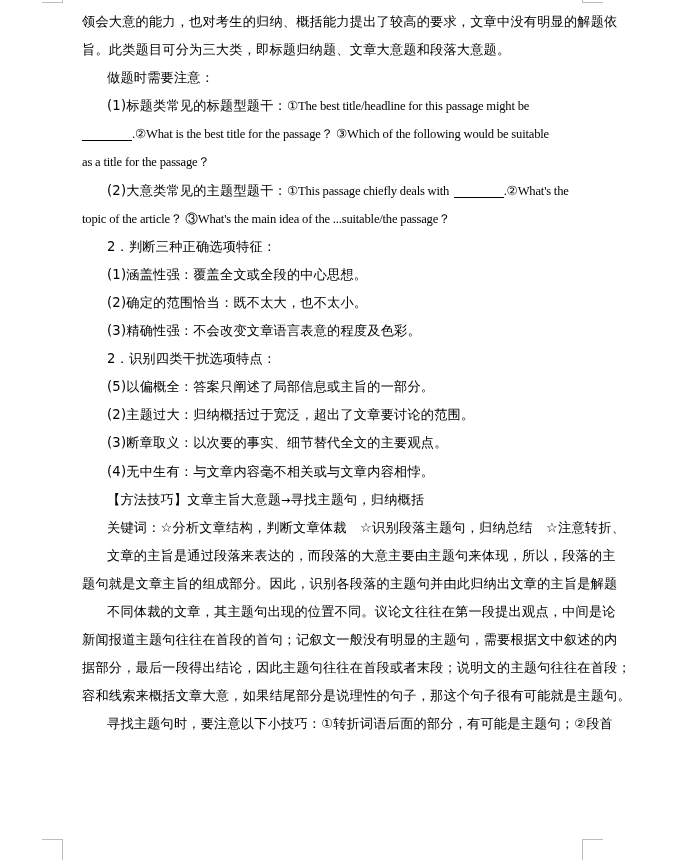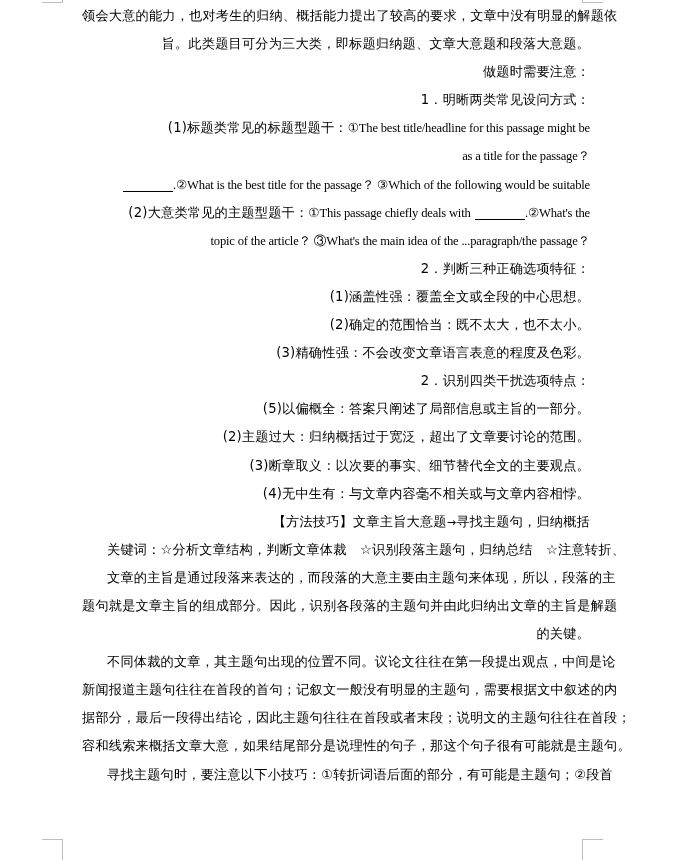--- a/index.html
+++ b/index.html
@@ -29,23 +29,22 @@
     height: 20px;
   }
   .corner.tl { left: 42px; top: -18px; border-width: 0 1px 1px 0; }
   .corner.tr { left: 582px; top: -18px; border-width: 0 0 1px 1px; }
   .corner.bl { left: 42px; top: 839px; border-width: 1px 1px 0 0; }
   .corner.br { left: 582px; top: 839px; border-width: 1px 0 0 1px; }
 
   .body-text {
     position: absolute;
     left: 82px;
-    top: 2px;
+    top: 8px;
     width: 508px;
-    text-align: right;
   }
   .line {
     height: 28.1px;
     line-height: 28.1px;
     font-size: 13.2px;
     white-space: nowrap;
     letter-spacing: 0.2px;
   }
   .line.indent { padding-left: 25px; }
   .en {
@@ -71,51 +70,49 @@
 <div class="page">
   <div class="corner tl"></div>
   <div class="corner tr"></div>
   <div class="corner bl"></div>
   <div class="corner br"></div>
 
   <div class="body-text">
     <div class="line">领会大意的能力，也对考生的归纳、概括能力提出了较高的要求，文章中没有明显的解题依</div>
     <div class="line">旨。此类题目可分为三大类，即标题归纳题、文章大意题和段落大意题。</div>
     <div class="line indent">做题时需要注意：</div>
-    <div class="line indent">1．明晰两类常见设问方式：</div>
     <div class="line indent">
       <span>(1)标题类常见的标题型题干：</span><span class="en">①The best title/headline for this passage might be</span>
     </div>
     <div class="line">
-      <span class="en">as a title for the passage？</span>
+      <span class="blank"></span><span class="en">.②What is the best title for the passage？ ③Which of the following would be suitable</span>
     </div>
     <div class="line">
-      <span class="blank"></span><span class="en">.②What is the best title for the passage？ ③Which of the following would be suitable</span>
+      <span class="en">as a title for the passage？</span>
     </div>
     <div class="line indent">
       <span>(2)大意类常见的主题型题干：</span><span class="en">①This passage chiefly deals with</span> <span class="blank"></span><span class="en">.②What's the</span>
     </div>
     <div class="line">
-      <span class="en">topic of the article？ ③What's the main idea of the ...paragraph/the passage？</span>
+      <span class="en">topic of the article？ ③What's the main idea of the ...suitable/the passage？</span>
     </div>
     <div class="line indent">2．判断三种正确选项特征：</div>
     <div class="line indent">(1)涵盖性强：覆盖全文或全段的中心思想。</div>
     <div class="line indent">(2)确定的范围恰当：既不太大，也不太小。</div>
     <div class="line indent">(3)精确性强：不会改变文章语言表意的程度及色彩。</div>
     <div class="line indent">2．识别四类干扰选项特点：</div>
     <div class="line indent">(5)以偏概全：答案只阐述了局部信息或主旨的一部分。</div>
     <div class="line indent">(2)主题过大：归纳概括过于宽泛，超出了文章要讨论的范围。</div>
     <div class="line indent">(3)断章取义：以次要的事实、细节替代全文的主要观点。</div>
     <div class="line indent">(4)无中生有：与文章内容毫不相关或与文章内容相悖。</div>
     <div class="line indent">
       <span>【方法技巧】文章主旨大意题</span><span class="arrow">→</span><span>寻找主题句，归纳概括</span>
     </div>
     <div class="line indent">关键词：☆分析文章结构，判断文章体裁　☆识别段落主题句，归纳总结　☆注意转折、</div>
     <div class="line indent">文章的主旨是通过段落来表达的，而段落的大意主要由主题句来体现，所以，段落的主</div>
     <div class="line">题句就是文章主旨的组成部分。因此，识别各段落的主题句并由此归纳出文章的主旨是解题</div>
-    <div class="line">的关键。</div>
     <div class="line indent">不同体裁的文章，其主题句出现的位置不同。议论文往往在第一段提出观点，中间是论</div>
     <div class="line">新闻报道主题句往往在首段的首句；记叙文一般没有明显的主题句，需要根据文中叙述的内</div>
     <div class="line">据部分，最后一段得出结论，因此主题句往往在首段或者末段；说明文的主题句往往在首段；</div>
     <div class="line">容和线索来概括文章大意，如果结尾部分是说理性的句子，那这个句子很有可能就是主题句。</div>
     <div class="line indent">寻找主题句时，要注意以下小技巧：①转折词语后面的部分，有可能是主题句；②段首</div>
   </div>
 </div>
 
 </body></html>

